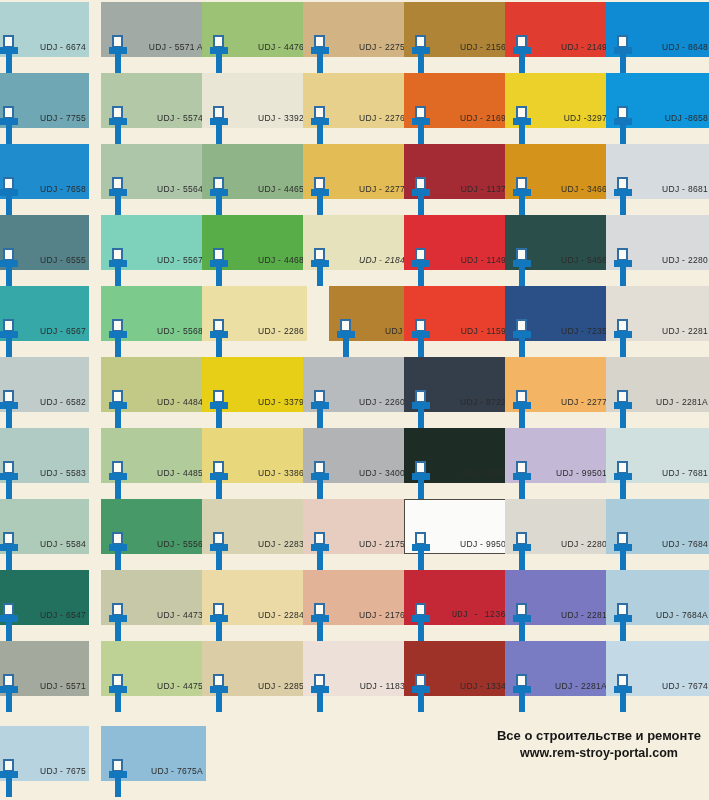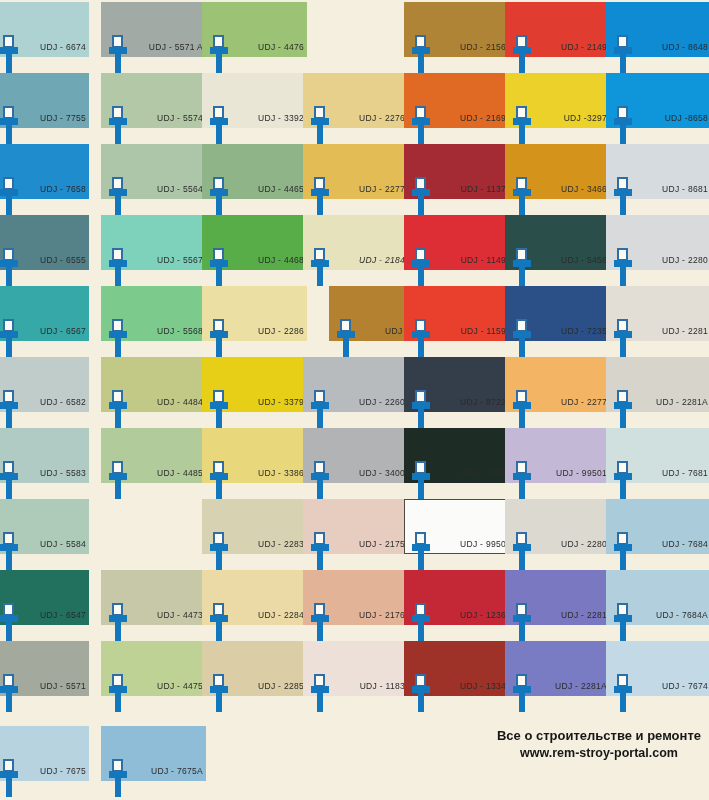--- a/index.html
+++ b/index.html
@@ -111,20 +111,29 @@
     </div>
     <div class="swatch-cell col-2" style="left: 202px; top: 2px;">
       <div class="swatch-color" style="background: rgb(156, 195, 117);"></div>
       <div class="pin">
         <div class="pin-head"></div>
         <div class="pin-bar"></div>
         <div class="pin-stem"></div>
       </div>
       <div class="swatch-label">UDJ - 4476</div>
     </div>
+    <div class="swatch-cell col-3" style="left: 303px; top: 2px;">
+      <div class="swatch-color" style="background: rgb(209, 179, 132);"></div>
+      <div class="pin">
+        <div class="pin-head"></div>
+        <div class="pin-bar"></div>
+        <div class="pin-stem"></div>
+      </div>
+      <div class="swatch-label">UDJ - 2275</div>
+    </div>
     <div class="swatch-cell col-4" style="left: 404px; top: 2px;">
       <div class="swatch-color" style="background: rgb(176, 132, 55);"></div>
       <div class="pin">
         <div class="pin-head"></div>
         <div class="pin-bar"></div>
         <div class="pin-stem"></div>
       </div>
       <div class="swatch-label">UDJ - 2156</div>
     </div>
     <div class="swatch-cell col-5" style="left: 505px; top: 2px;">
@@ -525,20 +534,29 @@
     </div>
     <div class="swatch-cell col-0" style="left: 0px; top: 499px;">
       <div class="swatch-color" style="background: rgb(174, 203, 185);"></div>
       <div class="pin">
         <div class="pin-head"></div>
         <div class="pin-bar"></div>
         <div class="pin-stem"></div>
       </div>
       <div class="swatch-label">UDJ - 5584</div>
     </div>
+    <div class="swatch-cell col-1" style="left: 101px; top: 499px;">
+      <div class="swatch-color" style="background: rgb(71, 153, 103);"></div>
+      <div class="pin">
+        <div class="pin-head"></div>
+        <div class="pin-bar"></div>
+        <div class="pin-stem"></div>
+      </div>
+      <div class="swatch-label">UDJ - 5556</div>
+    </div>
     <div class="swatch-cell col-2" style="left: 202px; top: 499px;">
       <div class="swatch-color" style="background: rgb(215, 210, 177);"></div>
       <div class="pin">
         <div class="pin-head"></div>
         <div class="pin-bar"></div>
         <div class="pin-stem"></div>
       </div>
       <div class="swatch-label">UDJ - 2283</div>
     </div>
     <div class="swatch-cell col-3" style="left: 303px; top: 499px;">
@@ -606,21 +624,21 @@
     </div>
     <div class="swatch-cell col-3" style="left: 303px; top: 570px;">
       <div class="swatch-color" style="background: rgb(227, 179, 152);"></div>
       <div class="pin">
         <div class="pin-head"></div>
         <div class="pin-bar"></div>
         <div class="pin-stem"></div>
       </div>
       <div class="swatch-label">UDJ - 2176</div>
     </div>
-    <div class="swatch-cell col-4" style="left: 404px; top: 570px;">
+    <div class="swatch-cell col-4" style="left: 404px; top: 570px; font-family: Liberation Mono, monospace;">
       <div class="swatch-color" style="background: rgb(196, 39, 54);"></div>
       <div class="pin">
         <div class="pin-head"></div>
         <div class="pin-bar"></div>
         <div class="pin-stem"></div>
       </div>
       <div class="swatch-label">UDJ - 1236</div>
     </div>
     <div class="swatch-cell col-5" style="left: 505px; top: 570px;">
       <div class="swatch-color" style="background: rgb(122, 120, 192);"></div>

